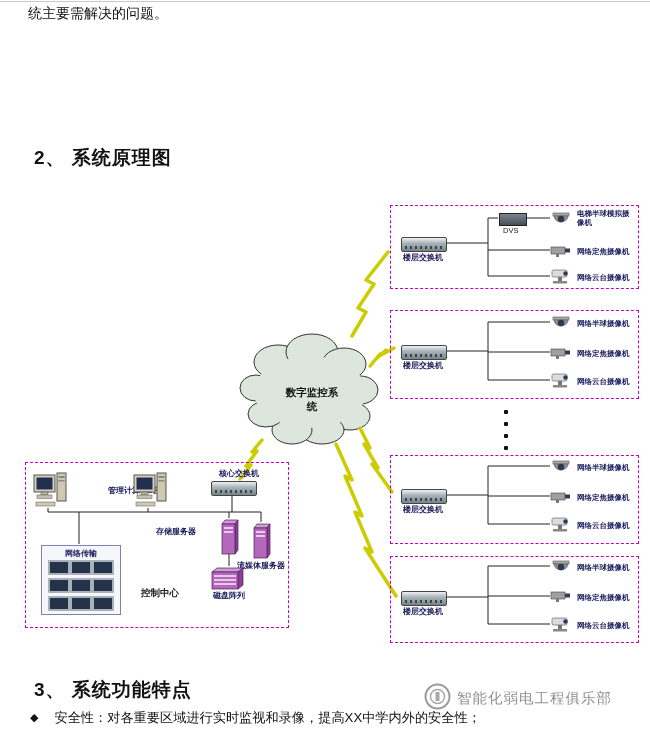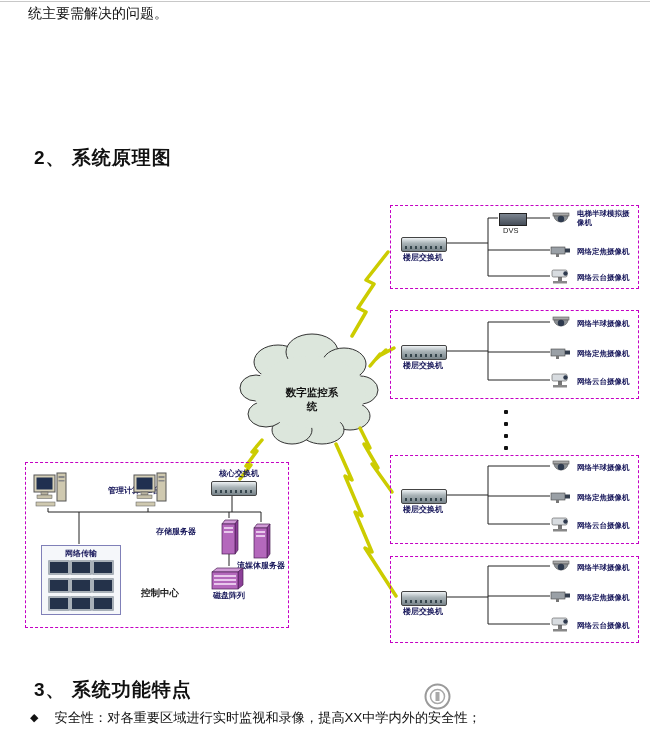--- a/index.html
+++ b/index.html
@@ -348,15 +348,16 @@
   </div>
 
   <div class="watermark">
     <span>
       <svg width="27" height="27">
           <circle cx="13.5" cy="13.5" r="12" fill="none" stroke="#9a9a9a" stroke-width="2"></circle>
           <circle cx="13.5" cy="13.5" r="7" fill="none" stroke="#a8a8a8" stroke-width="1.5"></circle>
           <rect x="11.5" y="9" width="4" height="9" fill="#a8a8a8"></rect>
         </svg>
     </span>
+    <span class="wtext">智能化弱电工程俱乐部</span>
   </div>
 
 </div>
 
 </body></html>

